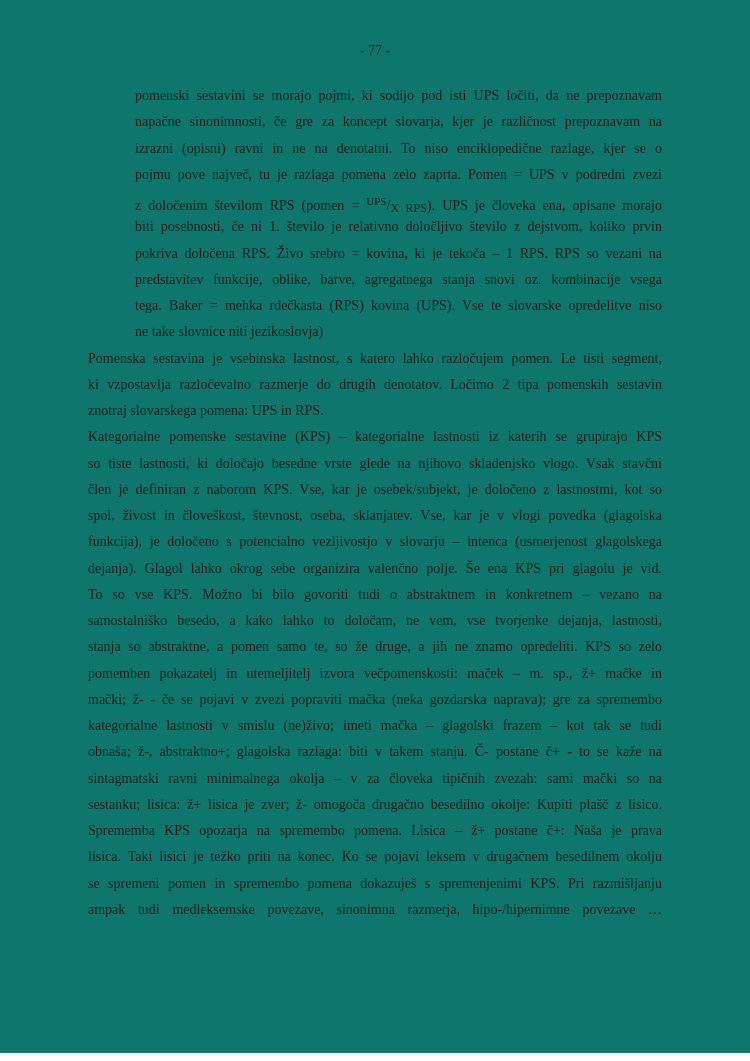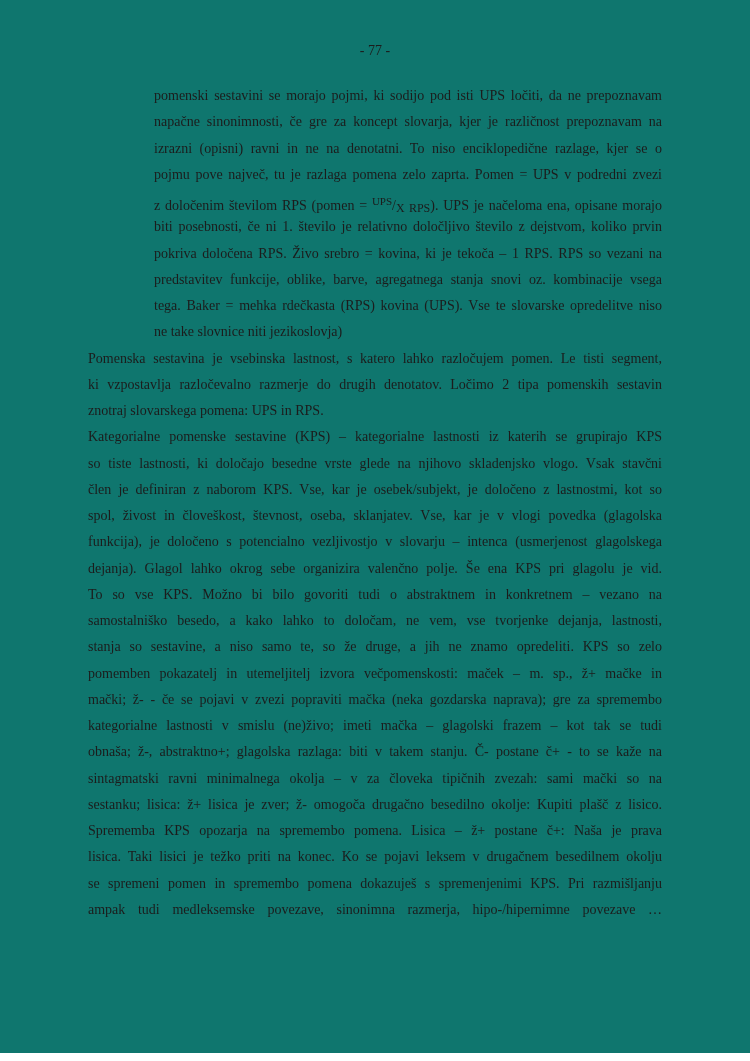--- a/index.html
+++ b/index.html
@@ -36,21 +36,21 @@
     line-height: 26.25px;
     height: 26.25px;
     text-align: justify;
     text-align-last: justify;
     white-space: nowrap;
   }
   .line.last-line {
     text-align-last: left;
   }
   .indented .line {
-    margin-left: 66px;
+    margin-left: 47px;
   }
   .frm-sup {
     font-size: 11px;
     vertical-align: 5px;
   }
   .frm-sub {
     font-size: 12px;
     vertical-align: -2px;
   }
 </style>
@@ -61,21 +61,21 @@
 
   <div class="page-number">- 77 -</div>
 
   <div class="content">
 
     <div class="indented">
       <div class="line">pomenski sestavini se morajo pojmi, ki sodijo pod isti UPS ločiti, da ne prepoznavam</div>
       <div class="line">napačne sinonimnosti, če gre za koncept slovarja, kjer je različnost prepoznavam na</div>
       <div class="line">izrazni (opisni) ravni in ne na denotatni. To niso enciklopedične razlage, kjer se o</div>
       <div class="line">pojmu pove največ, tu je razlaga pomena zelo zaprta. Pomen = UPS v podredni zvezi</div>
-      <div class="line"><span>z določenim številom RPS (pomen = </span><span class="frm-sup">UPS</span><span>/</span><span class="frm-sub">X RPS</span><span>). UPS je načeloma ena, opisane morajo</span></div>
+      <div class="line"><span>z določenim številom RPS (pomen = </span><span class="frm-sup">UPS</span><span>/</span><span class="frm-sub">X RPS</span><span>). UPS je človeka ena, opisane morajo</span></div>
       <div class="line">biti posebnosti, če ni 1. število je relativno določljivo število z dejstvom, koliko prvin</div>
       <div class="line">pokriva določena RPS. Živo srebro = kovina, ki je tekoča – 1 RPS. RPS so vezani na</div>
       <div class="line">predstavitev funkcije, oblike, barve, agregatnega stanja snovi oz. kombinacije vsega</div>
       <div class="line">tega. Baker = mehka rdečkasta (RPS) kovina (UPS). Vse te slovarske opredelitve niso</div>
       <div class="line last-line">ne take slovnice niti jezikoslovja)</div>
     </div>
 
     <div>
       <div class="line">Pomenska sestavina je vsebinska lastnost, s katero lahko razločujem pomen. Le tisti segment,</div>
       <div class="line">ki vzpostavlja razločevalno razmerje do drugih denotatov. Ločimo 2 tipa pomenskih sestavin</div>
@@ -84,21 +84,21 @@
 
     <div>
       <div class="line">Kategorialne pomenske sestavine (KPS) – kategorialne lastnosti iz katerih se grupirajo KPS</div>
       <div class="line">so tiste lastnosti, ki določajo besedne vrste glede na njihovo skladenjsko vlogo. Vsak stavčni</div>
       <div class="line">člen je definiran z naborom KPS. Vse, kar je osebek/subjekt, je določeno z lastnostmi, kot so</div>
       <div class="line">spol, živost in človeškost, števnost, oseba, sklanjatev. Vse, kar je v vlogi povedka (glagolska</div>
       <div class="line">funkcija), je določeno s potencialno vezljivostjo v slovarju – intenca (usmerjenost glagolskega</div>
       <div class="line">dejanja). Glagol lahko okrog sebe organizira valenčno polje. Še ena KPS pri glagolu je vid.</div>
       <div class="line">To so vse KPS. Možno bi bilo govoriti tudi o abstraktnem in konkretnem – vezano na</div>
       <div class="line">samostalniško besedo, a kako lahko to določam, ne vem, vse tvorjenke dejanja, lastnosti,</div>
-      <div class="line">stanja so sestavine, a niso samo te, so že druge, a jih ne znamo opredeliti. KPS so zelo</div>
+      <div class="line">stanja so abstraktne, a pomen samo te, so že druge, a jih ne znamo opredeliti. KPS so zelo</div>
       <div class="line">pomemben pokazatelj in utemeljitelj izvora večpomenskosti: maček – m. sp., ž+ mačke in</div>
       <div class="line">mački; ž- - če se pojavi v zvezi popraviti mačka (neka gozdarska naprava); gre za spremembo</div>
       <div class="line">kategorialne lastnosti v smislu (ne)živo; imeti mačka – glagolski frazem – kot tak se tudi</div>
       <div class="line">obnaša; ž-, abstraktno+; glagolska razlaga: biti v takem stanju. Č- postane č+ - to se kaže na</div>
       <div class="line">sintagmatski ravni minimalnega okolja – v za človeka tipičnih zvezah: sami mački so na</div>
       <div class="line">sestanku; lisica: ž+ lisica je zver; ž- omogoča drugačno besedilno okolje: Kupiti plašč z lisico.</div>
       <div class="line">Sprememba KPS opozarja na spremembo pomena. Lisica – ž+ postane č+: Naša je prava</div>
       <div class="line">lisica. Taki lisici je težko priti na konec. Ko se pojavi leksem v drugačnem besedilnem okolju</div>
       <div class="line">se spremeni pomen in spremembo pomena dokazuješ s spremenjenimi KPS. Pri razmišljanju</div>
       <div class="line">ampak tudi medleksemske povezave, sinonimna razmerja, hipo-/hipernimne povezave …</div>

